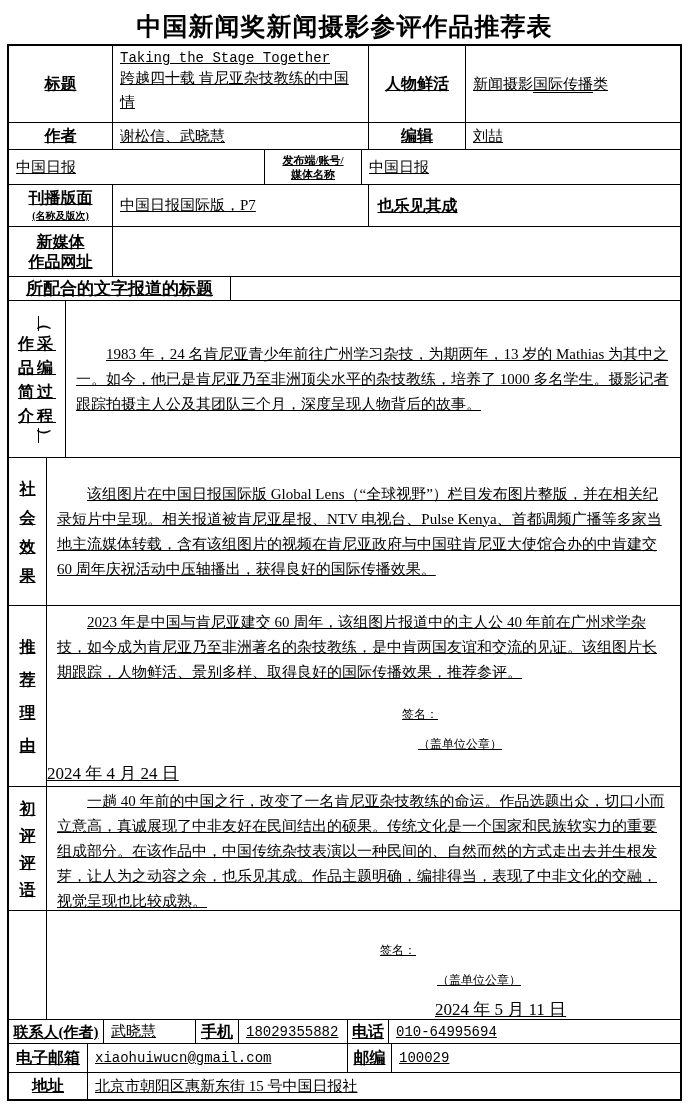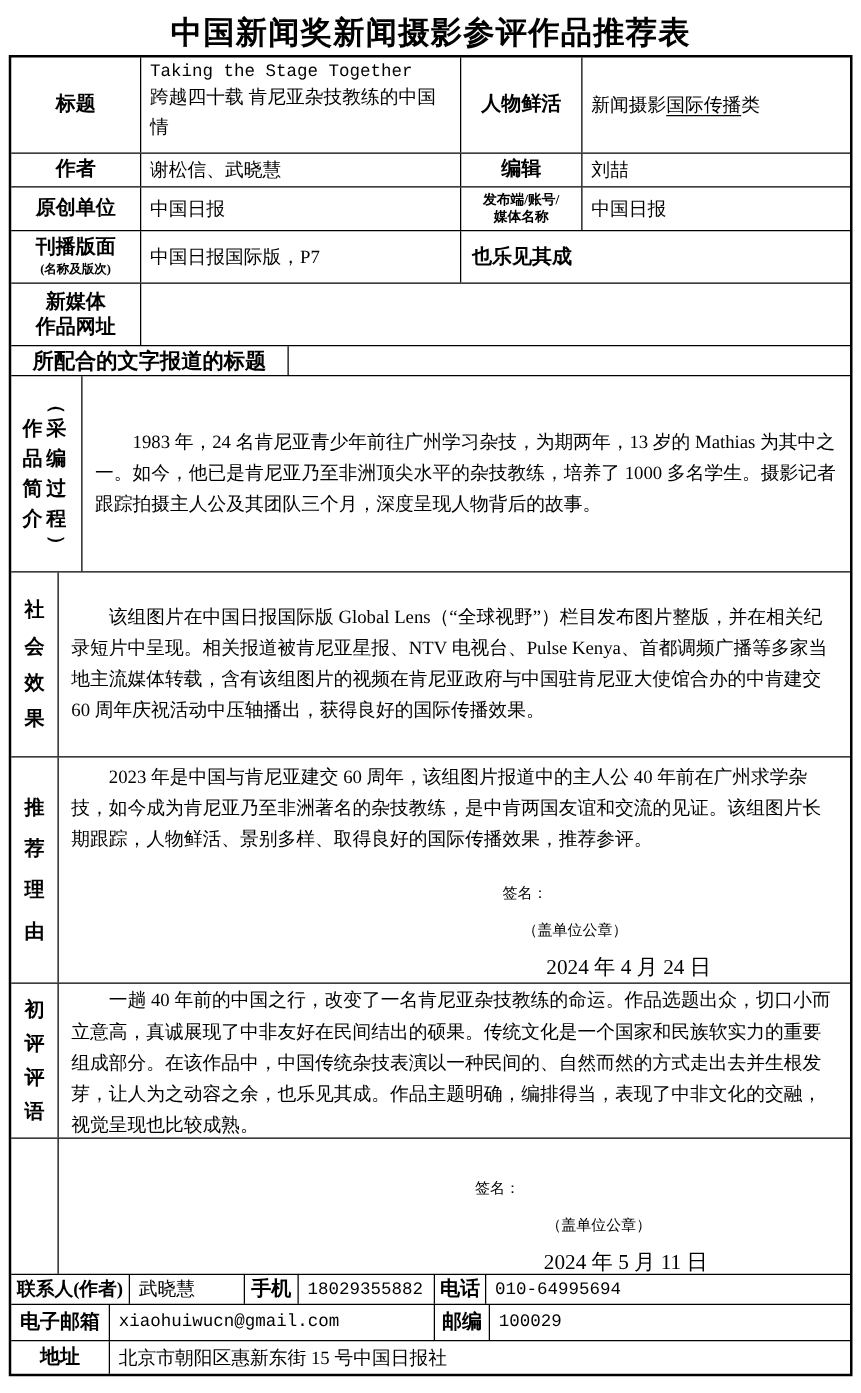--- a/index.html
+++ b/index.html
@@ -6,42 +6,42 @@
   html,body { background:#ffffff; }
   body {
     width:689px; height:1114px; overflow:hidden;
     font-family:"Liberation Serif","DejaVu Serif",serif;
     color:#000;
   }
   .doc-title { text-align:center; font-weight:700; font-size:25px; line-height:29px; padding-top:12px; letter-spacing:1px; }
   .tbl { margin:3px 0 0 7px; width:675px; border:2px solid #000; background:#fff; }
   .row { display:flex; border-bottom:1px solid #000; }
   .row:last-child { border-bottom:none; }
-  .cell { border-right:1px solid #000; overflow:hidden; }
+  .cell { border-right:1px solid #000; overflow:hidden;text-decoration:underline; }
   .cell:last-child { border-right:none; }
   .grow { flex:1 1 auto; }
   .lbl { display:flex; flex-direction:column; align-items:center; justify-content:center;
          font-weight:700; font-size:16px; text-align:center; line-height:20px; }
   .val { display:flex; align-items:center; padding:2px 7px; font-size:15px; }
   .val-top { align-items:flex-start; flex-direction:column; justify-content:flex-start; padding-top:4px; }
   .sub  { font-size:10px; line-height:16px; font-weight:700; }
   .tiny { font-size:11px; line-height:14px; font-weight:700; }
   .mono { font-family:"Liberation Mono","DejaVu Sans Mono",monospace; font-size:14px; }
   .uline { text-decoration:underline; text-underline-offset:3px; }
   .zh-line { font-size:15px; line-height:24px; }
   .para { font-size:15px; line-height:25px; text-indent:2em; padding:0 10px; }
   .center-v { display:flex; align-items:center; }
   .vchars { display:flex; flex-direction:column; align-items:center; justify-content:center;
             font-weight:700; font-size:16px; }
   .vchars .ch { line-height:17px; }
   .pair { letter-spacing:3px; line-height:21px; font-weight:700; font-size:16px; }
   .rot { display:inline-block; transform:rotate(90deg); font-weight:700; font-size:15px; line-height:13px; }
   .sign-line { line-height:30px; font-size:12px; }
   .date-line { font-size:17px; }
-  .sg1 { margin-left:355px; } .sg2 { margin-left:371px; } .sg3 { margin-left:390px; }
+  .sg1 { margin-left:355px; } .sg2 { margin-left:371px; } .sg3 { }
   .sb1 { margin-left:333px; } .sb2 { margin-left:390px; } .sb3 { margin-left:388px; }
 </style>
 </head>
 <body>
 
 <div>
   <div class="doc-title">中国新闻奖新闻摄影参评作品推荐表</div>
 
   <div class="tbl">
 
@@ -60,21 +60,20 @@
     </div>
 
     <div class="row" style="height:27px">
       <div class="cell lbl" style="flex:0 0 104px">作者</div>
       <div class="cell val" style="flex:0 0 256px">谢松信、武晓慧</div>
       <div class="cell lbl" style="flex:0 0 97px">编辑</div>
       <div class="cell val grow">刘喆</div>
     </div>
 
     <div class="row" style="height:35px">
-      <div class="cell lbl" style="flex:0 0 104px">原创单位</div>
       <div class="cell val" style="flex:0 0 256px">中国日报</div>
       <div class="cell lbl" style="flex:0 0 97px">
         <span class="tiny">发布端/账号/</span>
         <span class="tiny">媒体名称</span>
       </div>
       <div class="cell val grow">中国日报</div>
     </div>
 
     <div class="row" style="height:42px">
       <div class="cell lbl" style="flex:0 0 104px">

